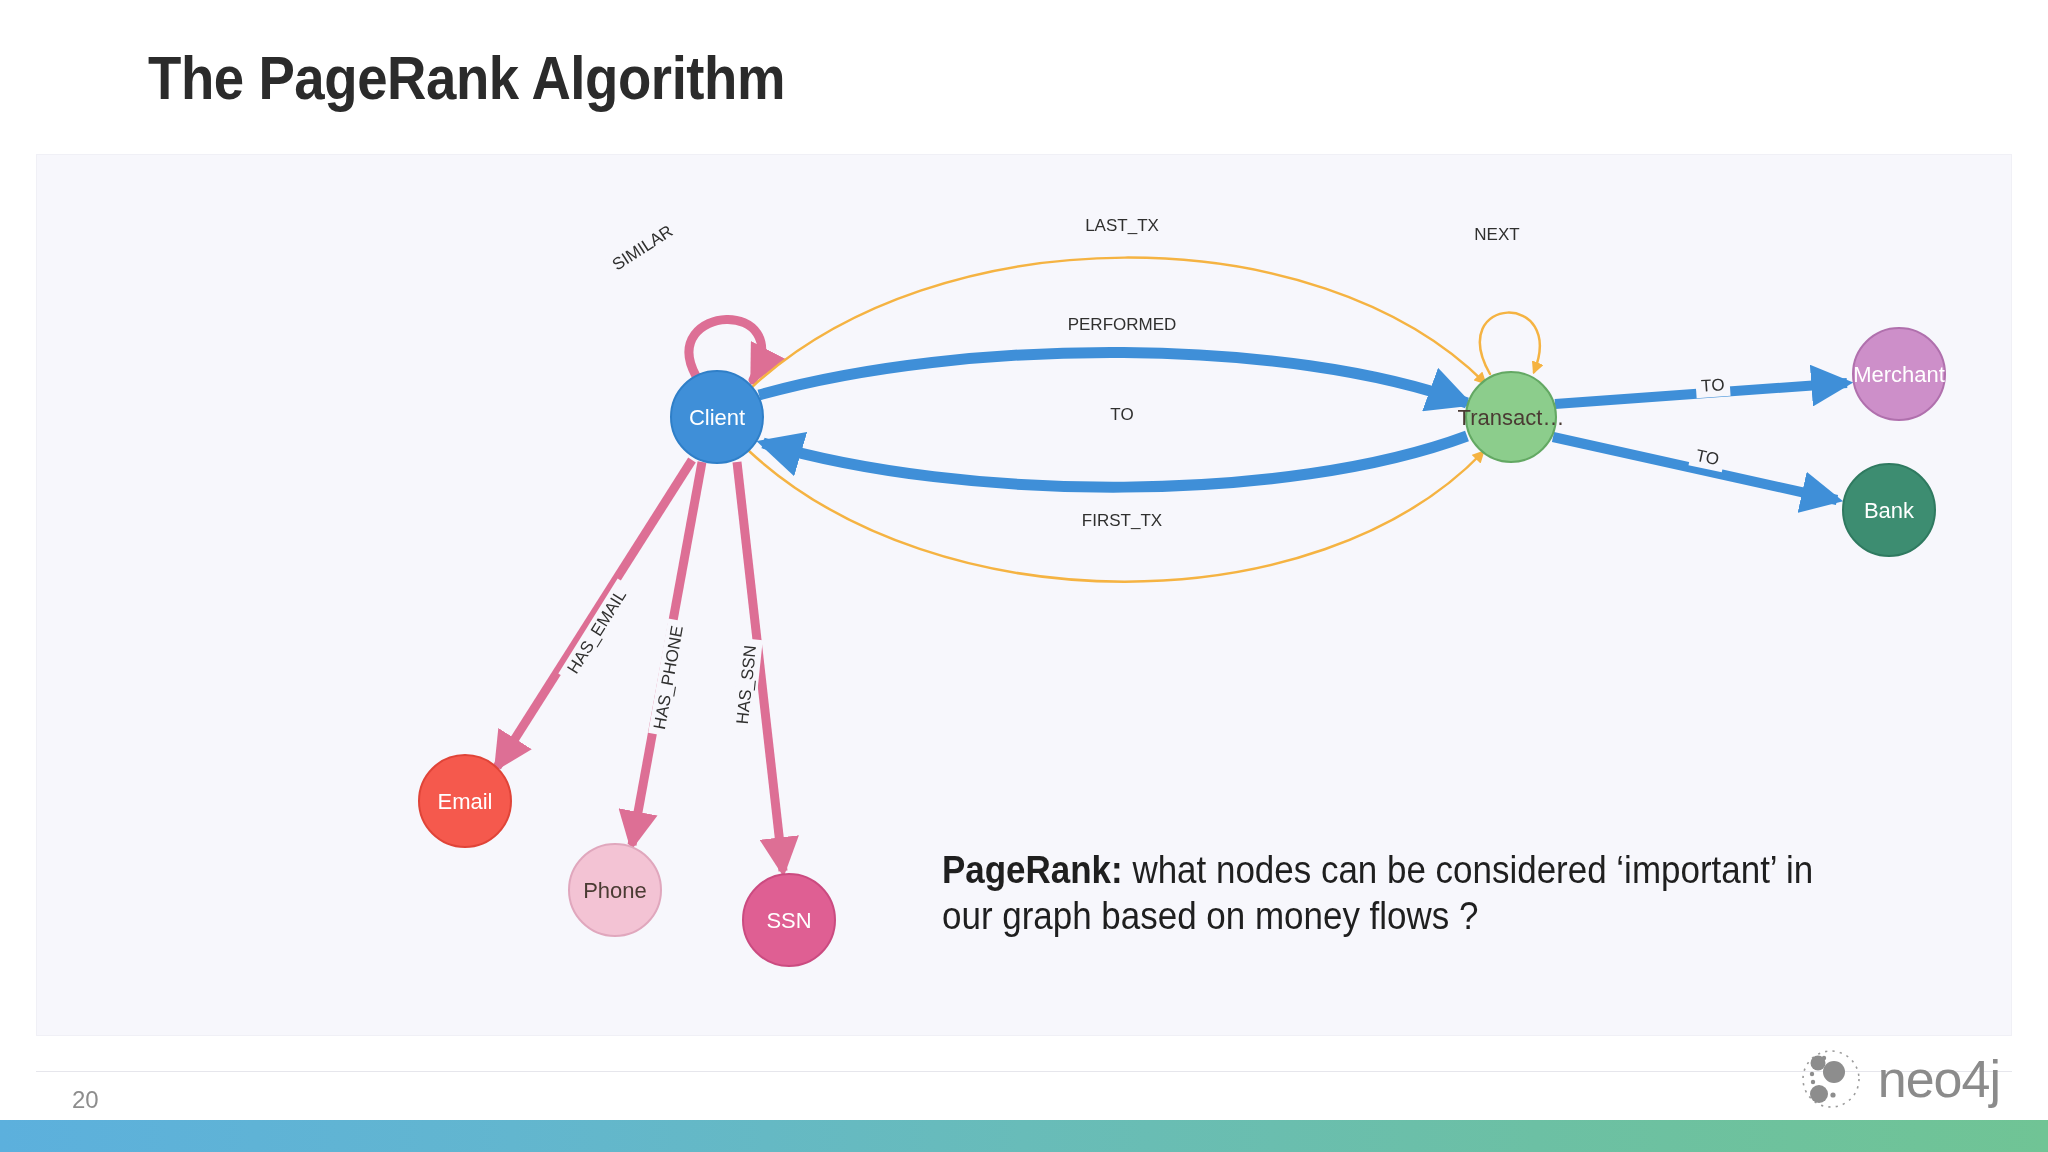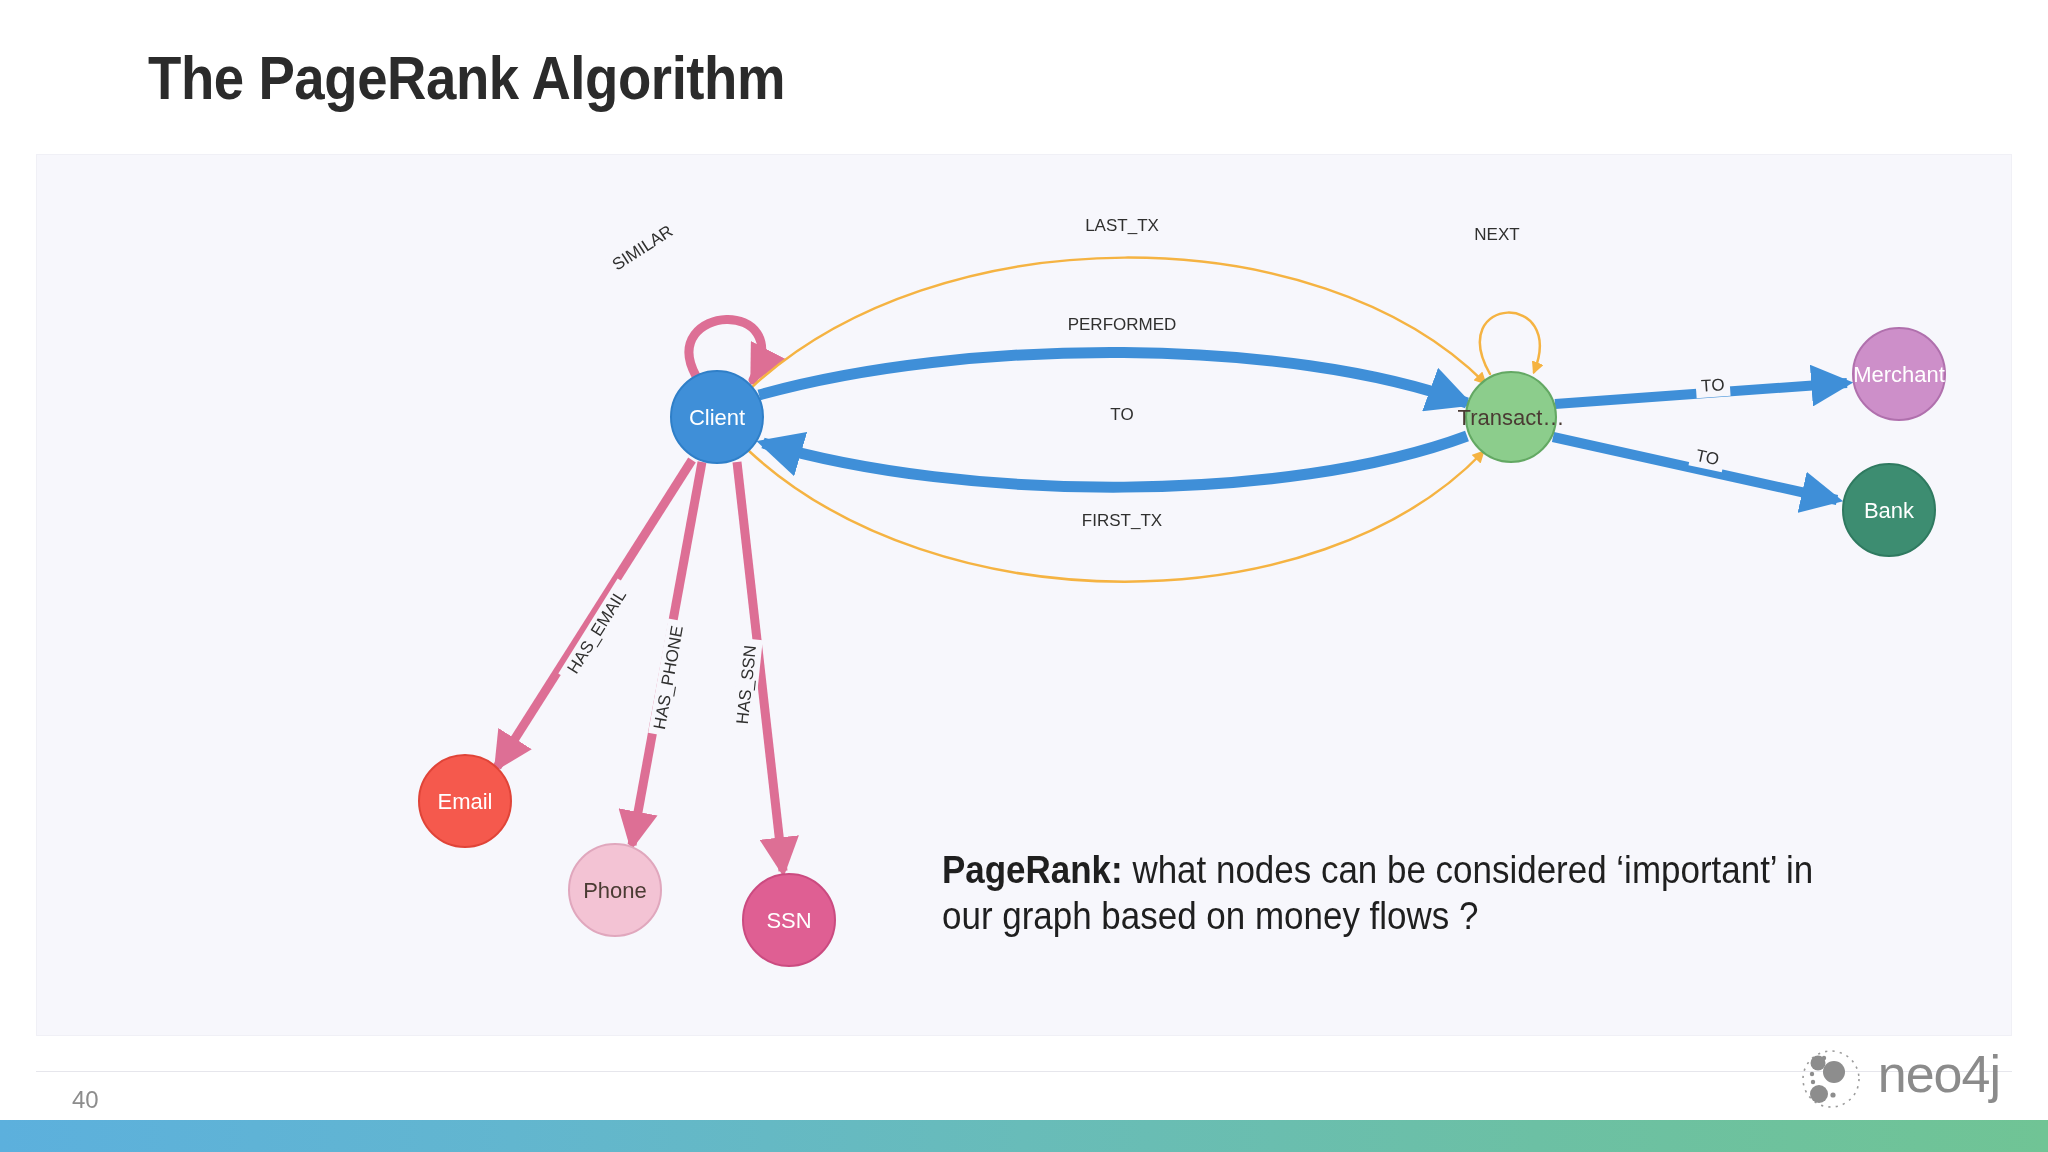--- a/index.html
+++ b/index.html
@@ -82,21 +82,21 @@
     top: 1071px;
     width: 1976px;
     height: 1px;
     background: #e6e6ec;
   }
   .brand-logo {
     position: absolute;
     right: 48px;
     top: 1048px;
     display: flex;
-    align-items: flex-start;
+    align-items: center;
     gap: 16px;
   }
   .brand-wordmark {
     font-family: "Liberation Sans", sans-serif;
     font-size: 52px;
     color: #8b8b8b;
     letter-spacing: -1px;
     line-height: 1;
   }
   .gradient-bar {
@@ -266,21 +266,21 @@
     </g>
   </svg>
 
   <div class="caption">
     <b>PageRank:</b><span> what nodes can be considered ‘important’ in our graph based on money flows ?</span>
   </div>
 </div>
 
 <div class="footer-rule"></div>
 
-<div class="slide-number">40</div>
+<div class="slide-number">20</div>
 
 <div class="brand-logo">
   <svg width="62" height="62" viewBox="0 0 62 62">
     <circle cx="31" cy="31" r="28" fill="none" stroke="#9a9a9a" stroke-width="1.6" stroke-dasharray="2.2 5.2"></circle>
     <circle cx="34" cy="24" r="11" fill="#8d8d8d"></circle>
     <circle cx="18" cy="15" r="7.5" fill="#8d8d8d"></circle>
     <circle cx="19" cy="46" r="9" fill="#8d8d8d"></circle>
     <circle cx="24" cy="10" r="2.2" fill="#8d8d8d"></circle>
     <circle cx="12" cy="26" r="2.2" fill="#8d8d8d"></circle>
     <circle cx="13" cy="34" r="2.2" fill="#8d8d8d"></circle>

